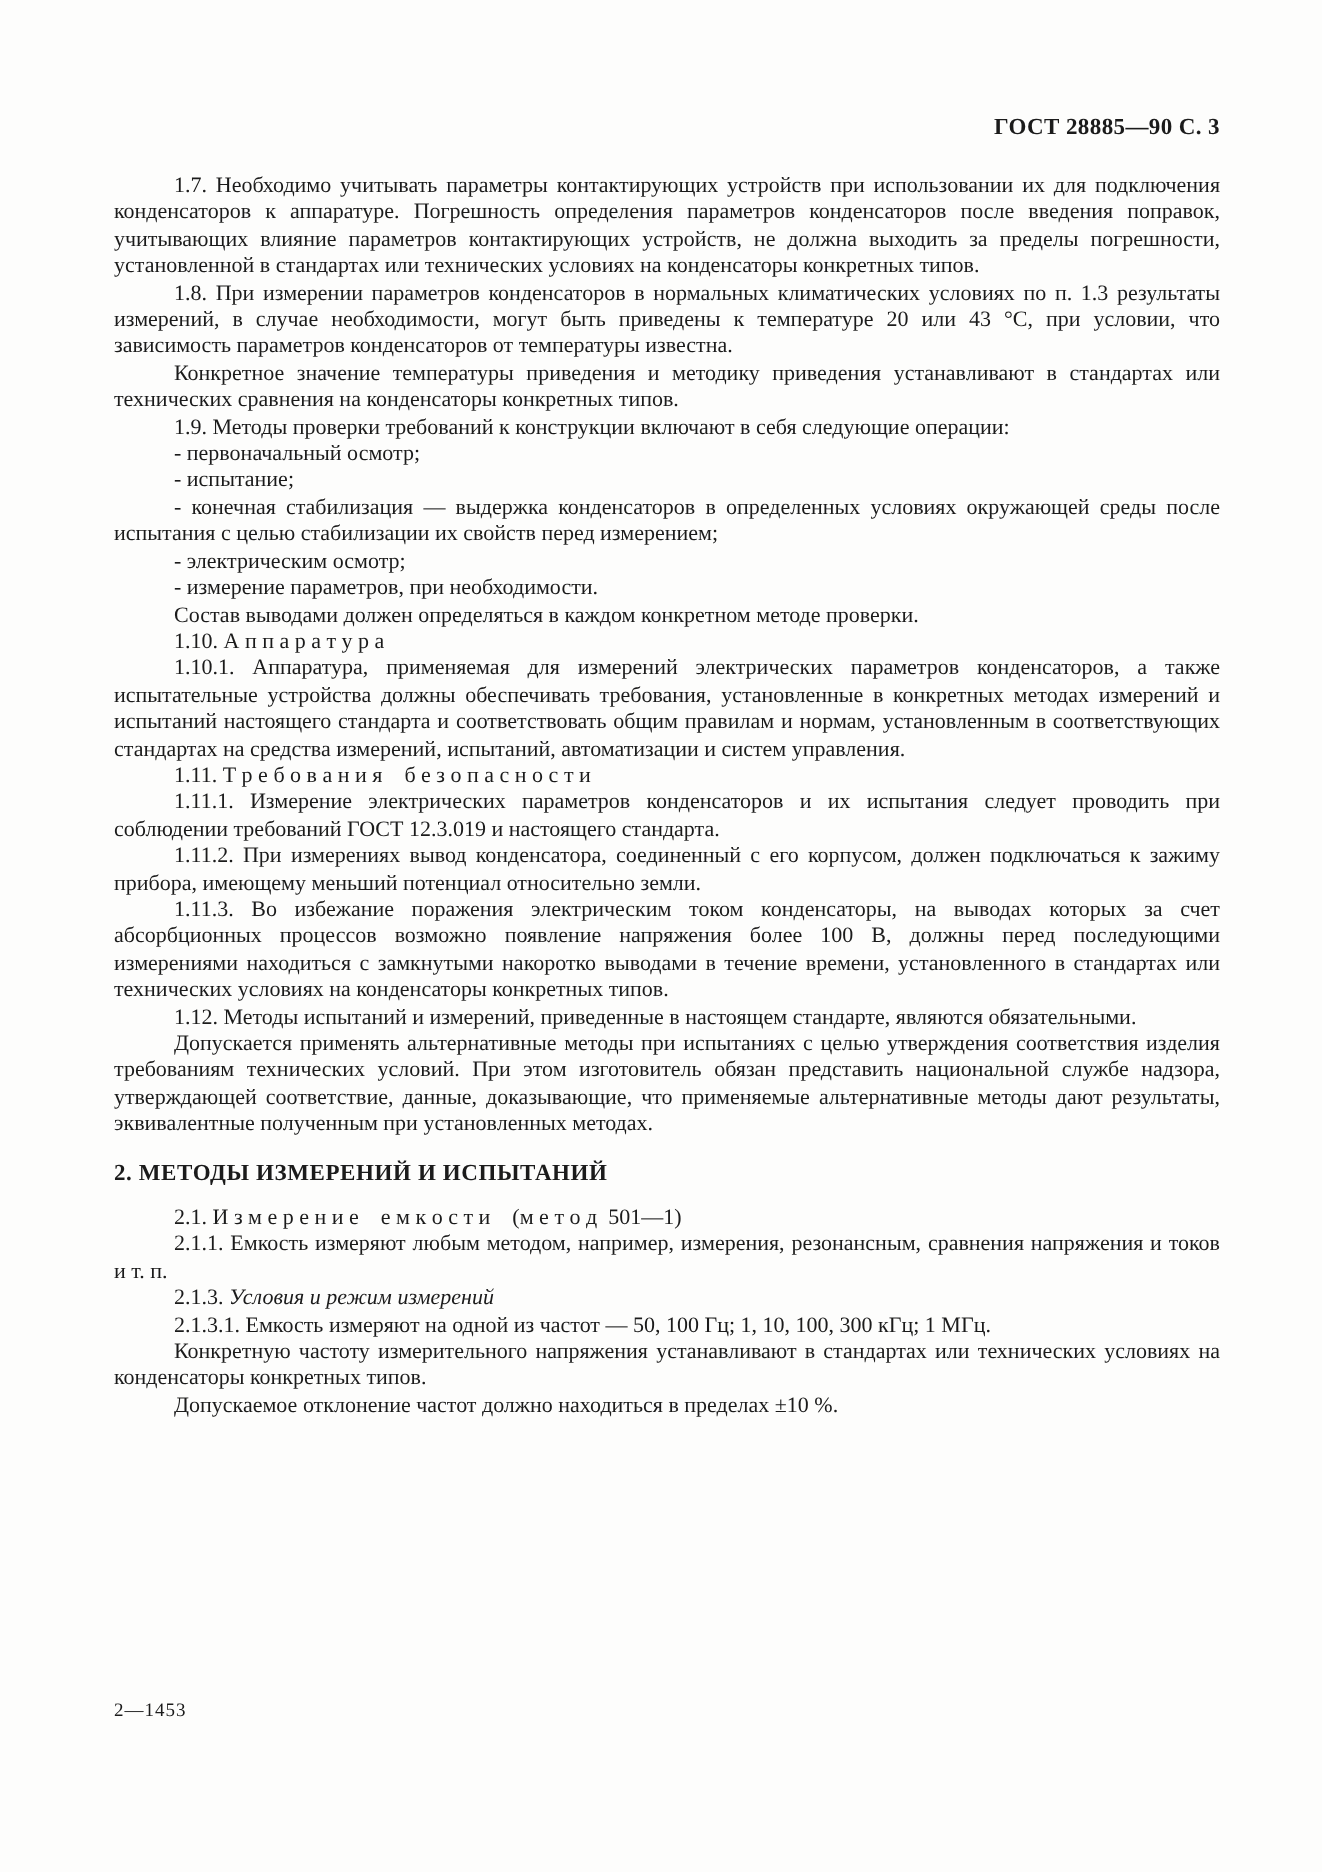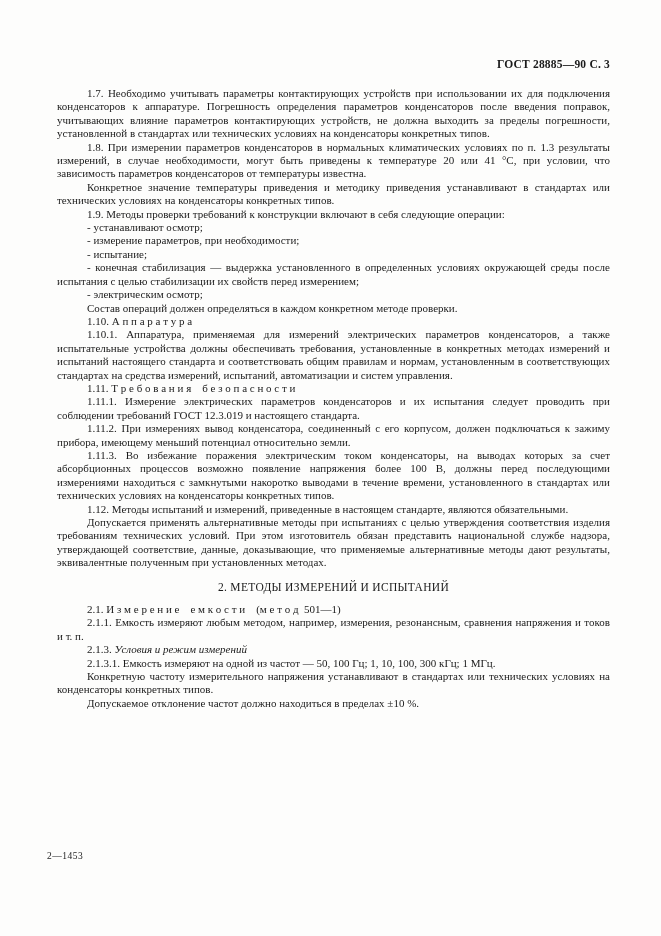--- a/index.html
+++ b/index.html
@@ -25,52 +25,52 @@
     letter-spacing: 0.2px;
   }
   .doc-body p {
     margin: 0;
     font-size: 11px;
     line-height: 13.4px;
     text-align: justify;
     text-indent: 30px;
   }
   .doc-body p.heading {
-    text-align: center;
-    font-weight: normal;
+    text-align: left;
+    font-weight: bold;
     text-indent: 0;
     margin: 11px 0 9px 0;
     font-size: 11.5px;
     letter-spacing: 0.3px;
   }
   .doc-footer {
     position: absolute;
-    left: 47px;
+    left: 57px;
     top: 851px;
     font-size: 9.5px;
     letter-spacing: 0.5px;
   }
 </style>
 </head>
 <body>
 
 <div class="page">
   <div class="doc-header">ГОСТ 28885—90 С. 3</div>
 
   <div class="doc-body">
       <p class="body">1.7. Необходимо учитывать параметры контактирующих устройств при использовании их для подключения конденсаторов к аппаратуре. Погрешность определения параметров конденсаторов после введения поправок, учитывающих влияние параметров контактирующих устройств, не должна выходить за пределы погрешности, установленной в стандартах или технических условиях на конденсаторы конкретных типов.</p>
-      <p class="body">1.8. При измерении параметров конденсаторов в нормальных климатических условиях по п. 1.3 результаты измерений, в случае необходимости, могут быть приведены к температуре 20 или 41 °С, при условии, что зависимость параметров конденсаторов от температуры известна.</p>
-      <p class="body">Конкретное значение температуры приведения и методику приведения устанавливают в стандартах или технических условиях на конденсаторы конкретных типов.</p>
+      <p class="body">1.8. При измерении параметров конденсаторов в нормальных климатических условиях по п. 1.3 результаты измерений, в случае необходимости, могут быть приведены к температуре 20 или 43 °С, при условии, что зависимость параметров конденсаторов от температуры известна.</p>
+      <p class="body">Конкретное значение температуры приведения и методику приведения устанавливают в стандартах или технических сравнения на конденсаторы конкретных типов.</p>
       <p class="body">1.9. Методы проверки требований к конструкции включают в себя следующие операции:</p>
-      <p class="body">- устанавливают осмотр;</p>
-      <p class="body">- измерение параметров, при необходимости;</p>
+      <p class="body">- первоначальный осмотр;</p>
       <p class="body">- испытание;</p>
-      <p class="body">- конечная стабилизация — выдержка установленного в определенных условиях окружающей среды после испытания с целью стабилизации их свойств перед измерением;</p>
+      <p class="body">- конечная стабилизация — выдержка конденсаторов в определенных условиях окружающей среды после испытания с целью стабилизации их свойств перед измерением;</p>
       <p class="body">- электрическим осмотр;</p>
-      <p class="body">Состав операций должен определяться в каждом конкретном методе проверки.</p>
+      <p class="body">- измерение параметров, при необходимости.</p>
+      <p class="body">Состав выводами должен определяться в каждом конкретном методе проверки.</p>
       <p class="body">1.10. А п п а р а т у р а</p>
       <p class="body">1.10.1. Аппаратура, применяемая для измерений электрических параметров конденсаторов, а также испытательные устройства должны обеспечивать требования, установленные в конкретных методах измерений и испытаний настоящего стандарта и соответствовать общим правилам и нормам, установленным в соответствующих стандартах на средства измерений, испытаний, автоматизации и систем управления.</p>
       <p class="body">1.11. Т р е б о в а н и я  б е з о п а с н о с т и</p>
       <p class="body">1.11.1. Измерение электрических параметров конденсаторов и их испытания следует проводить при соблюдении требований ГОСТ 12.3.019 и настоящего стандарта.</p>
       <p class="body">1.11.2. При измерениях вывод конденсатора, соединенный с его корпусом, должен подключаться к зажиму прибора, имеющему меньший потенциал относительно земли.</p>
       <p class="body">1.11.3. Во избежание поражения электрическим током конденсаторы, на выводах которых за счет абсорбционных процессов возможно появление напряжения более 100 В, должны перед последующими измерениями находиться с замкнутыми накоротко выводами в течение времени, установленного в стандартах или технических условиях на конденсаторы конкретных типов.</p>
       <p class="body">1.12. Методы испытаний и измерений, приведенные в настоящем стандарте, являются обязательными.</p>
       <p class="body">Допускается применять альтернативные методы при испытаниях с целью утверждения соответствия изделия требованиям технических условий. При этом изготовитель обязан представить национальной службе надзора, утверждающей соответствие, данные, доказывающие, что применяемые альтернативные методы дают результаты, эквивалентные полученным при установленных методах.</p>
       <p class="heading">2. МЕТОДЫ ИЗМЕРЕНИЙ И ИСПЫТАНИЙ</p>
       <p class="body">2.1. И з м е р е н и е  е м к о с т и  (м е т о д 501—1)</p>

